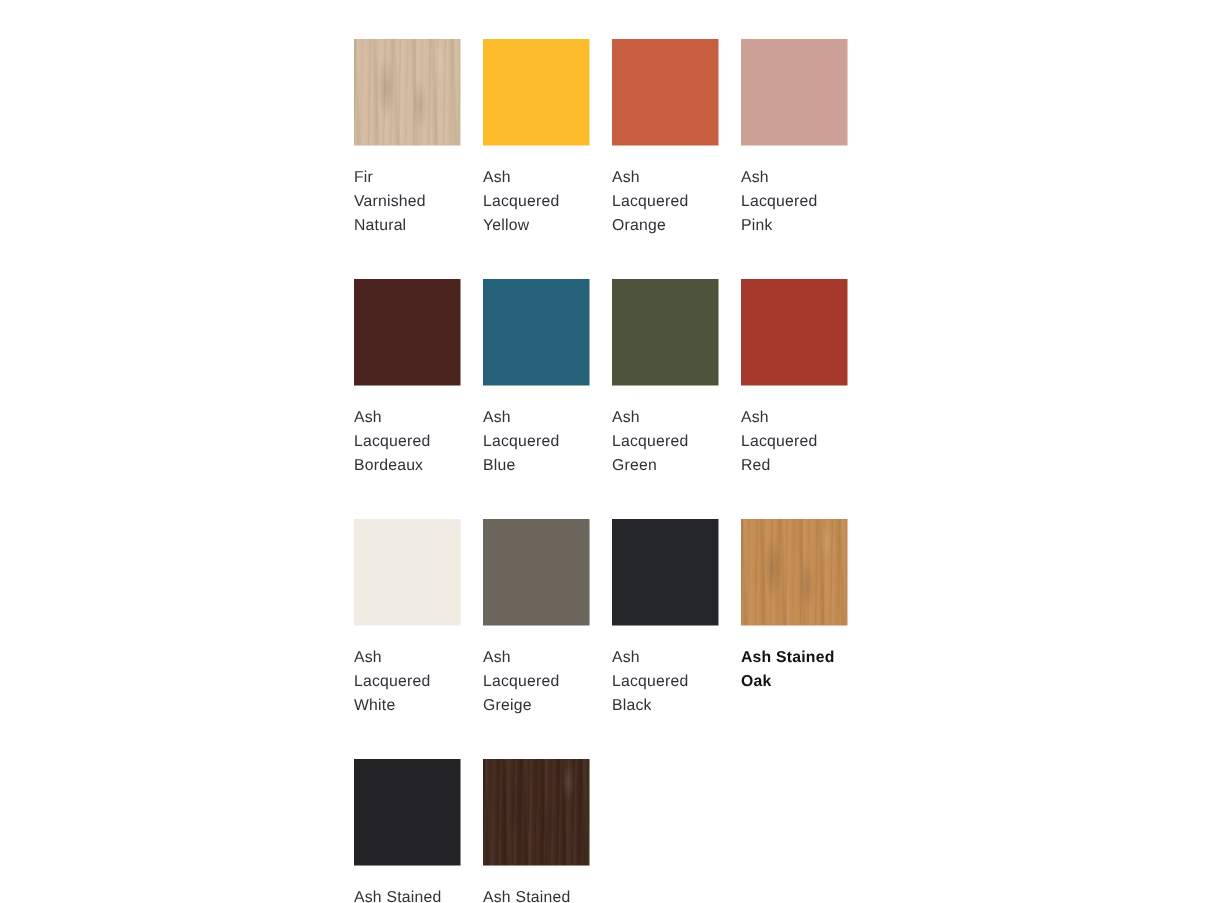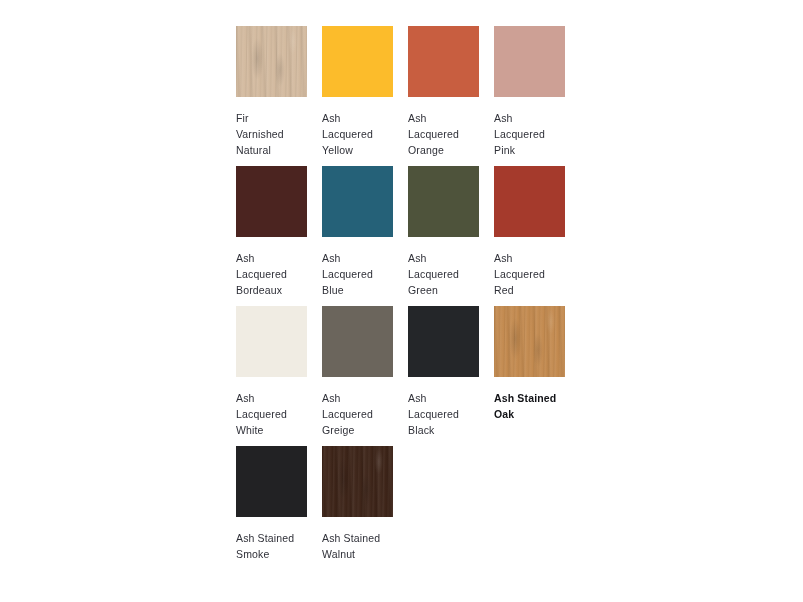--- a/index.html
+++ b/index.html
@@ -24,21 +24,21 @@
 
   .swatch-grid {
     display: grid;
     grid-template-columns: repeat(4, 71px);
     column-gap: 15px;
     row-gap: 0px;
   }
 
   .swatch-cell {
     width: 71px;
-    height: 140px;
+    height: 160px;
     position: relative;
     cursor: pointer;
   }
 
   .swatch-chip {
     width: 71px;
     height: 71px;
     position: relative;
     overflow: hidden;
     background-repeat: no-repeat;

